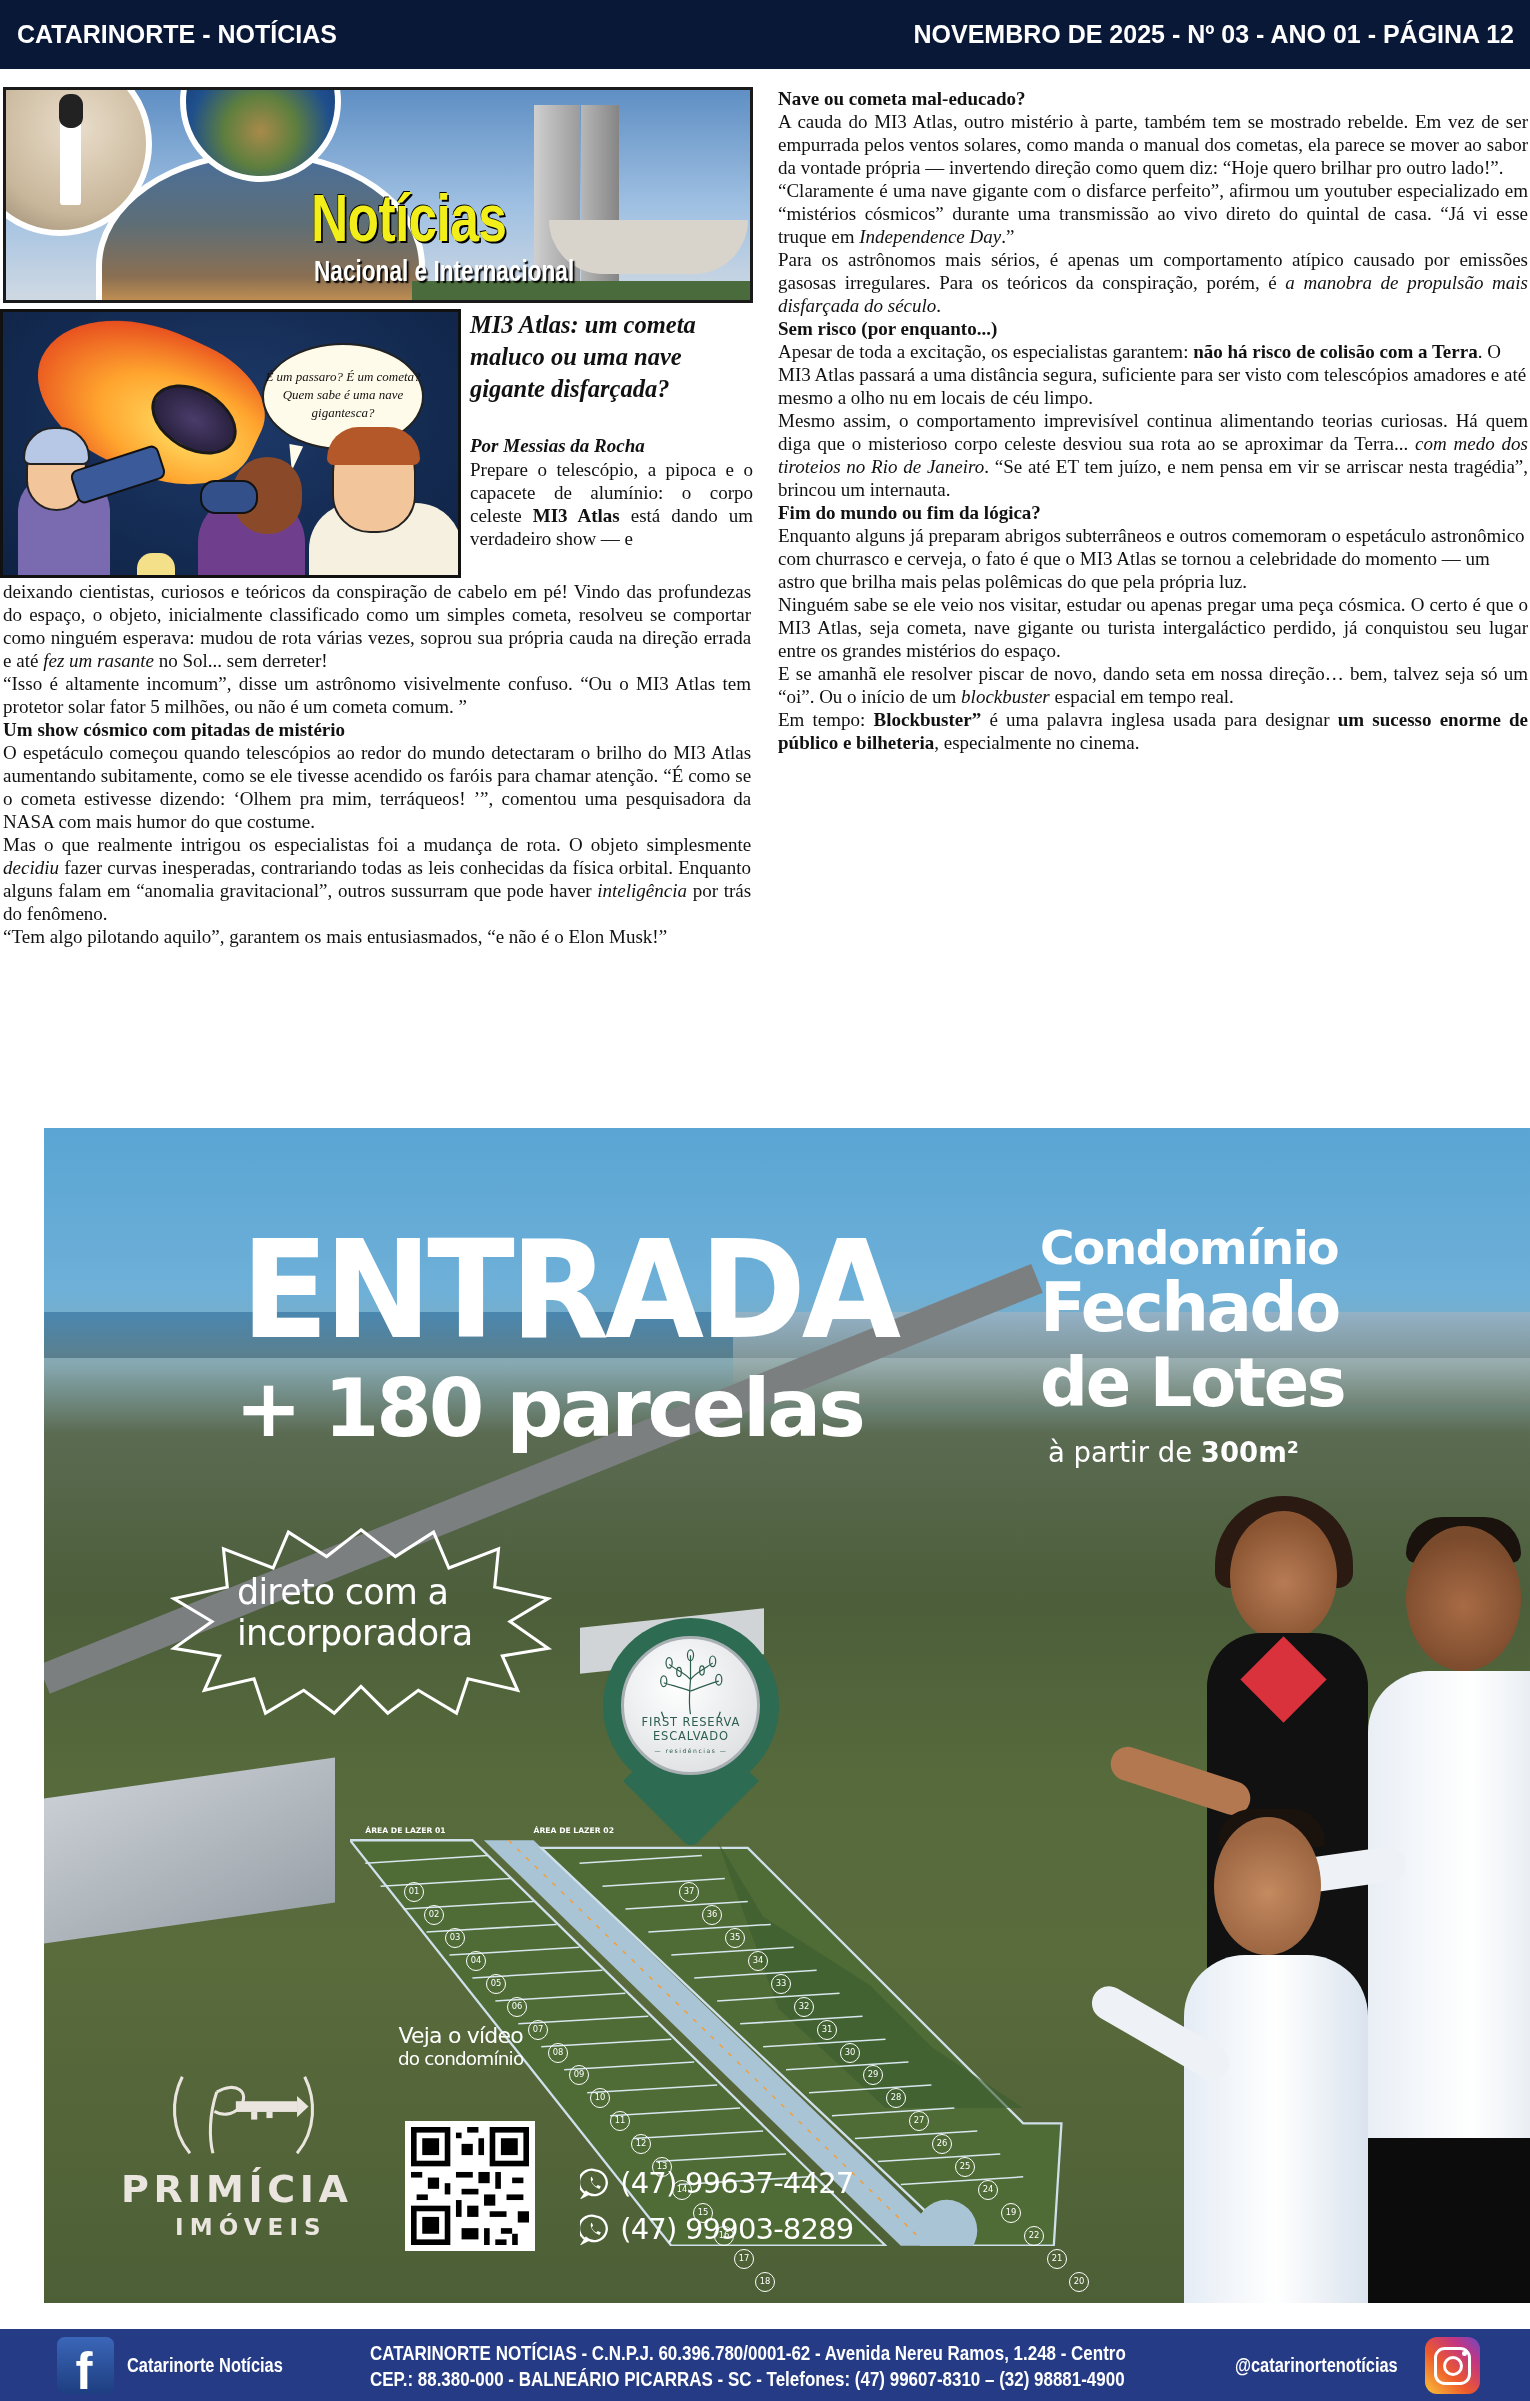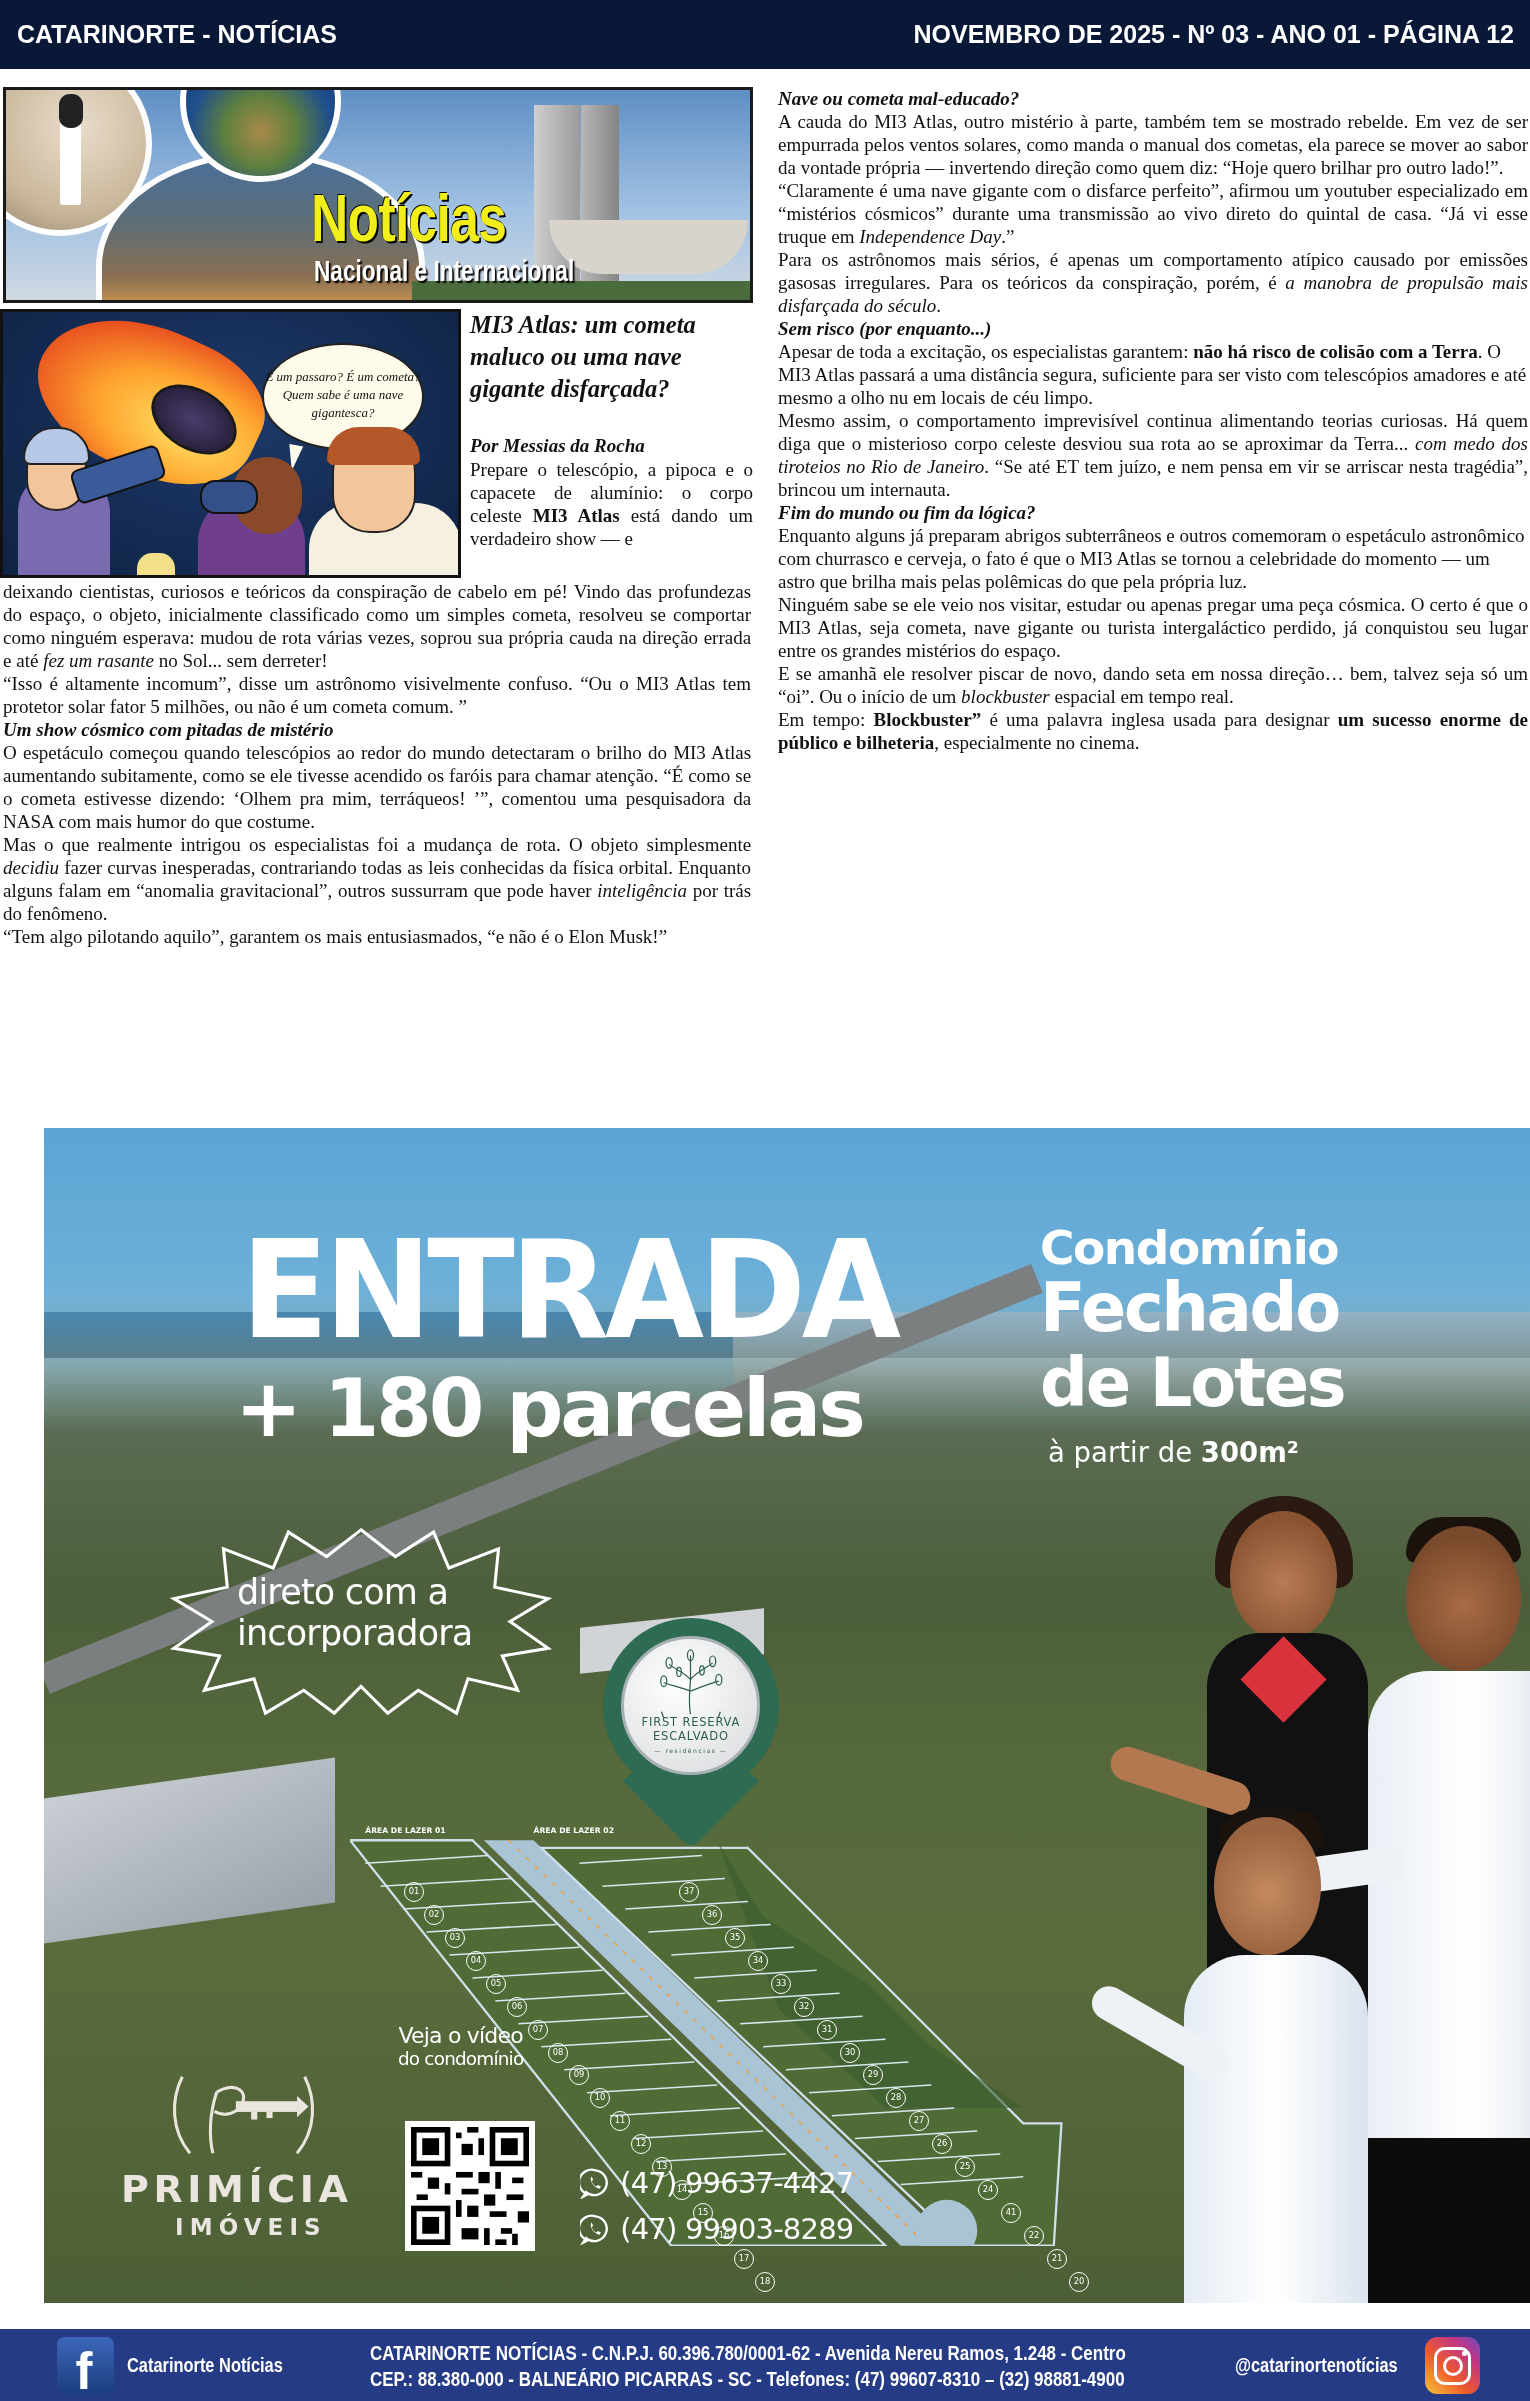--- a/index.html
+++ b/index.html
@@ -57,21 +57,21 @@
   .cartoon .pop { position: absolute; left: 134px; top: 241px; width: 38px; height: 31px; background: #f5e08a; border-radius: 15.3px 15.3px 3.1px 3.1px; }
 
   
   .article-title { position: absolute; left: 470px; top: 309px; width: 283px; font-style: italic; font-weight: bold; font-size: 24.5px; line-height: 32px; }
   .byline { position: absolute; left: 470px; top: 435px; font-style: italic; font-weight: bold; font-size: 19px; }
   .col-text { font-size: 19px; line-height: 23px; text-align: justify; }
   .intro { position: absolute; left: 470px; top: 458px; width: 283px; }
   .body-left { position: absolute; left: 3.1px; top: 580px; width: 748px; }
   .body-right { position: absolute; left: 778px; top: 87px; width: 750px; }
   .col-text p { margin: 0; }
-  .col-text .sub { font-style: italic; font-weight: bold; }
+  .col-text .sub { font-weight: bold; }
   .col-text i { font-style: italic; }
   .col-text b { font-weight: bold; }
   .left-align { text-align: left; }
 
   
   .ad { position: absolute; left: 0; top: 1128px; width: 1531px; height: 1175px; overflow: hidden;
     background: linear-gradient(180deg, #5aa5d4 0%, #6eb0d8 14%, #86a9b2 20%, #5b6b52 26%, #4c5e3a 40%, #566a3c 55%, #5a6b3c 70%, #4d5f36 100%); margin-left: 44px; }
   .ad .sea { position: absolute; left: 0; top: 184px; width: 1531px; height: 46px; background: linear-gradient(180deg, #4a87b0, #5a7f8c); }
   .ad .cityline { position: absolute; left: 689px; top: 184px; width: 842px; height: 92px; background: linear-gradient(180deg, rgba(220,220,220,0.5), rgba(120,130,110,0.4)); }
   .ad .highway { position: absolute; left: 0; top: 536px; width: 1071px; height: 31px; background: #7b7f80; transform: rotate(-22deg); transform-origin: left; }
@@ -310,21 +310,21 @@
       <div style="position: absolute; left: 727px; top: 846px; width: 20px; height: 20px; border: 1.5px solid rgb(255, 255, 255); border-radius: 50%; color: rgb(255, 255, 255); font: 8.4px / 17px &quot;DejaVu Sans&quot;, sans-serif; text-align: center;">33</div>
       <div style="position: absolute; left: 750px; top: 869px; width: 20px; height: 20px; border: 1.5px solid rgb(255, 255, 255); border-radius: 50%; color: rgb(255, 255, 255); font: 8.4px / 17px &quot;DejaVu Sans&quot;, sans-serif; text-align: center;">32</div>
       <div style="position: absolute; left: 773px; top: 892px; width: 20px; height: 20px; border: 1.5px solid rgb(255, 255, 255); border-radius: 50%; color: rgb(255, 255, 255); font: 8.4px / 17px &quot;DejaVu Sans&quot;, sans-serif; text-align: center;">31</div>
       <div style="position: absolute; left: 796px; top: 915px; width: 20px; height: 20px; border: 1.5px solid rgb(255, 255, 255); border-radius: 50%; color: rgb(255, 255, 255); font: 8.4px / 17px &quot;DejaVu Sans&quot;, sans-serif; text-align: center;">30</div>
       <div style="position: absolute; left: 819px; top: 937px; width: 20px; height: 20px; border: 1.5px solid rgb(255, 255, 255); border-radius: 50%; color: rgb(255, 255, 255); font: 8.4px / 17px &quot;DejaVu Sans&quot;, sans-serif; text-align: center;">29</div>
       <div style="position: absolute; left: 842px; top: 960px; width: 20px; height: 20px; border: 1.5px solid rgb(255, 255, 255); border-radius: 50%; color: rgb(255, 255, 255); font: 8.4px / 17px &quot;DejaVu Sans&quot;, sans-serif; text-align: center;">28</div>
       <div style="position: absolute; left: 865px; top: 983px; width: 20px; height: 20px; border: 1.5px solid rgb(255, 255, 255); border-radius: 50%; color: rgb(255, 255, 255); font: 8.4px / 17px &quot;DejaVu Sans&quot;, sans-serif; text-align: center;">27</div>
       <div style="position: absolute; left: 888px; top: 1006px; width: 20px; height: 20px; border: 1.5px solid rgb(255, 255, 255); border-radius: 50%; color: rgb(255, 255, 255); font: 8.4px / 17px &quot;DejaVu Sans&quot;, sans-serif; text-align: center;">26</div>
       <div style="position: absolute; left: 911px; top: 1029px; width: 20px; height: 20px; border: 1.5px solid rgb(255, 255, 255); border-radius: 50%; color: rgb(255, 255, 255); font: 8.4px / 17px &quot;DejaVu Sans&quot;, sans-serif; text-align: center;">25</div>
       <div style="position: absolute; left: 934px; top: 1052px; width: 20px; height: 20px; border: 1.5px solid rgb(255, 255, 255); border-radius: 50%; color: rgb(255, 255, 255); font: 8.4px / 17px &quot;DejaVu Sans&quot;, sans-serif; text-align: center;">24</div>
-      <div style="position: absolute; left: 957px; top: 1075px; width: 20px; height: 20px; border: 1.5px solid rgb(255, 255, 255); border-radius: 50%; color: rgb(255, 255, 255); font: 8.4px / 17px &quot;DejaVu Sans&quot;, sans-serif; text-align: center;">41</div>
+      <div style="position: absolute; left: 957px; top: 1075px; width: 20px; height: 20px; border: 1.5px solid rgb(255, 255, 255); border-radius: 50%; color: rgb(255, 255, 255); font: 8.4px / 17px &quot;DejaVu Sans&quot;, sans-serif; text-align: center;">19</div>
       <div style="position: absolute; left: 980px; top: 1098px; width: 20px; height: 20px; border: 1.5px solid rgb(255, 255, 255); border-radius: 50%; color: rgb(255, 255, 255); font: 8.4px / 17px &quot;DejaVu Sans&quot;, sans-serif; text-align: center;">22</div>
       <div style="position: absolute; left: 1003px; top: 1121px; width: 20px; height: 20px; border: 1.5px solid rgb(255, 255, 255); border-radius: 50%; color: rgb(255, 255, 255); font: 8.4px / 17px &quot;DejaVu Sans&quot;, sans-serif; text-align: center;">21</div>
       <div style="position: absolute; left: 1025px; top: 1144px; width: 20px; height: 20px; border: 1.5px solid rgb(255, 255, 255); border-radius: 50%; color: rgb(255, 255, 255); font: 8.4px / 17px &quot;DejaVu Sans&quot;, sans-serif; text-align: center;">20</div>
     </div>
 
   <div class="pin">
     <div class="pin-tip"></div>
     <div class="pin-body"></div>
     <div class="pin-face"></div>
     <svg class="pin-tree" viewBox="0 0 106 90">

